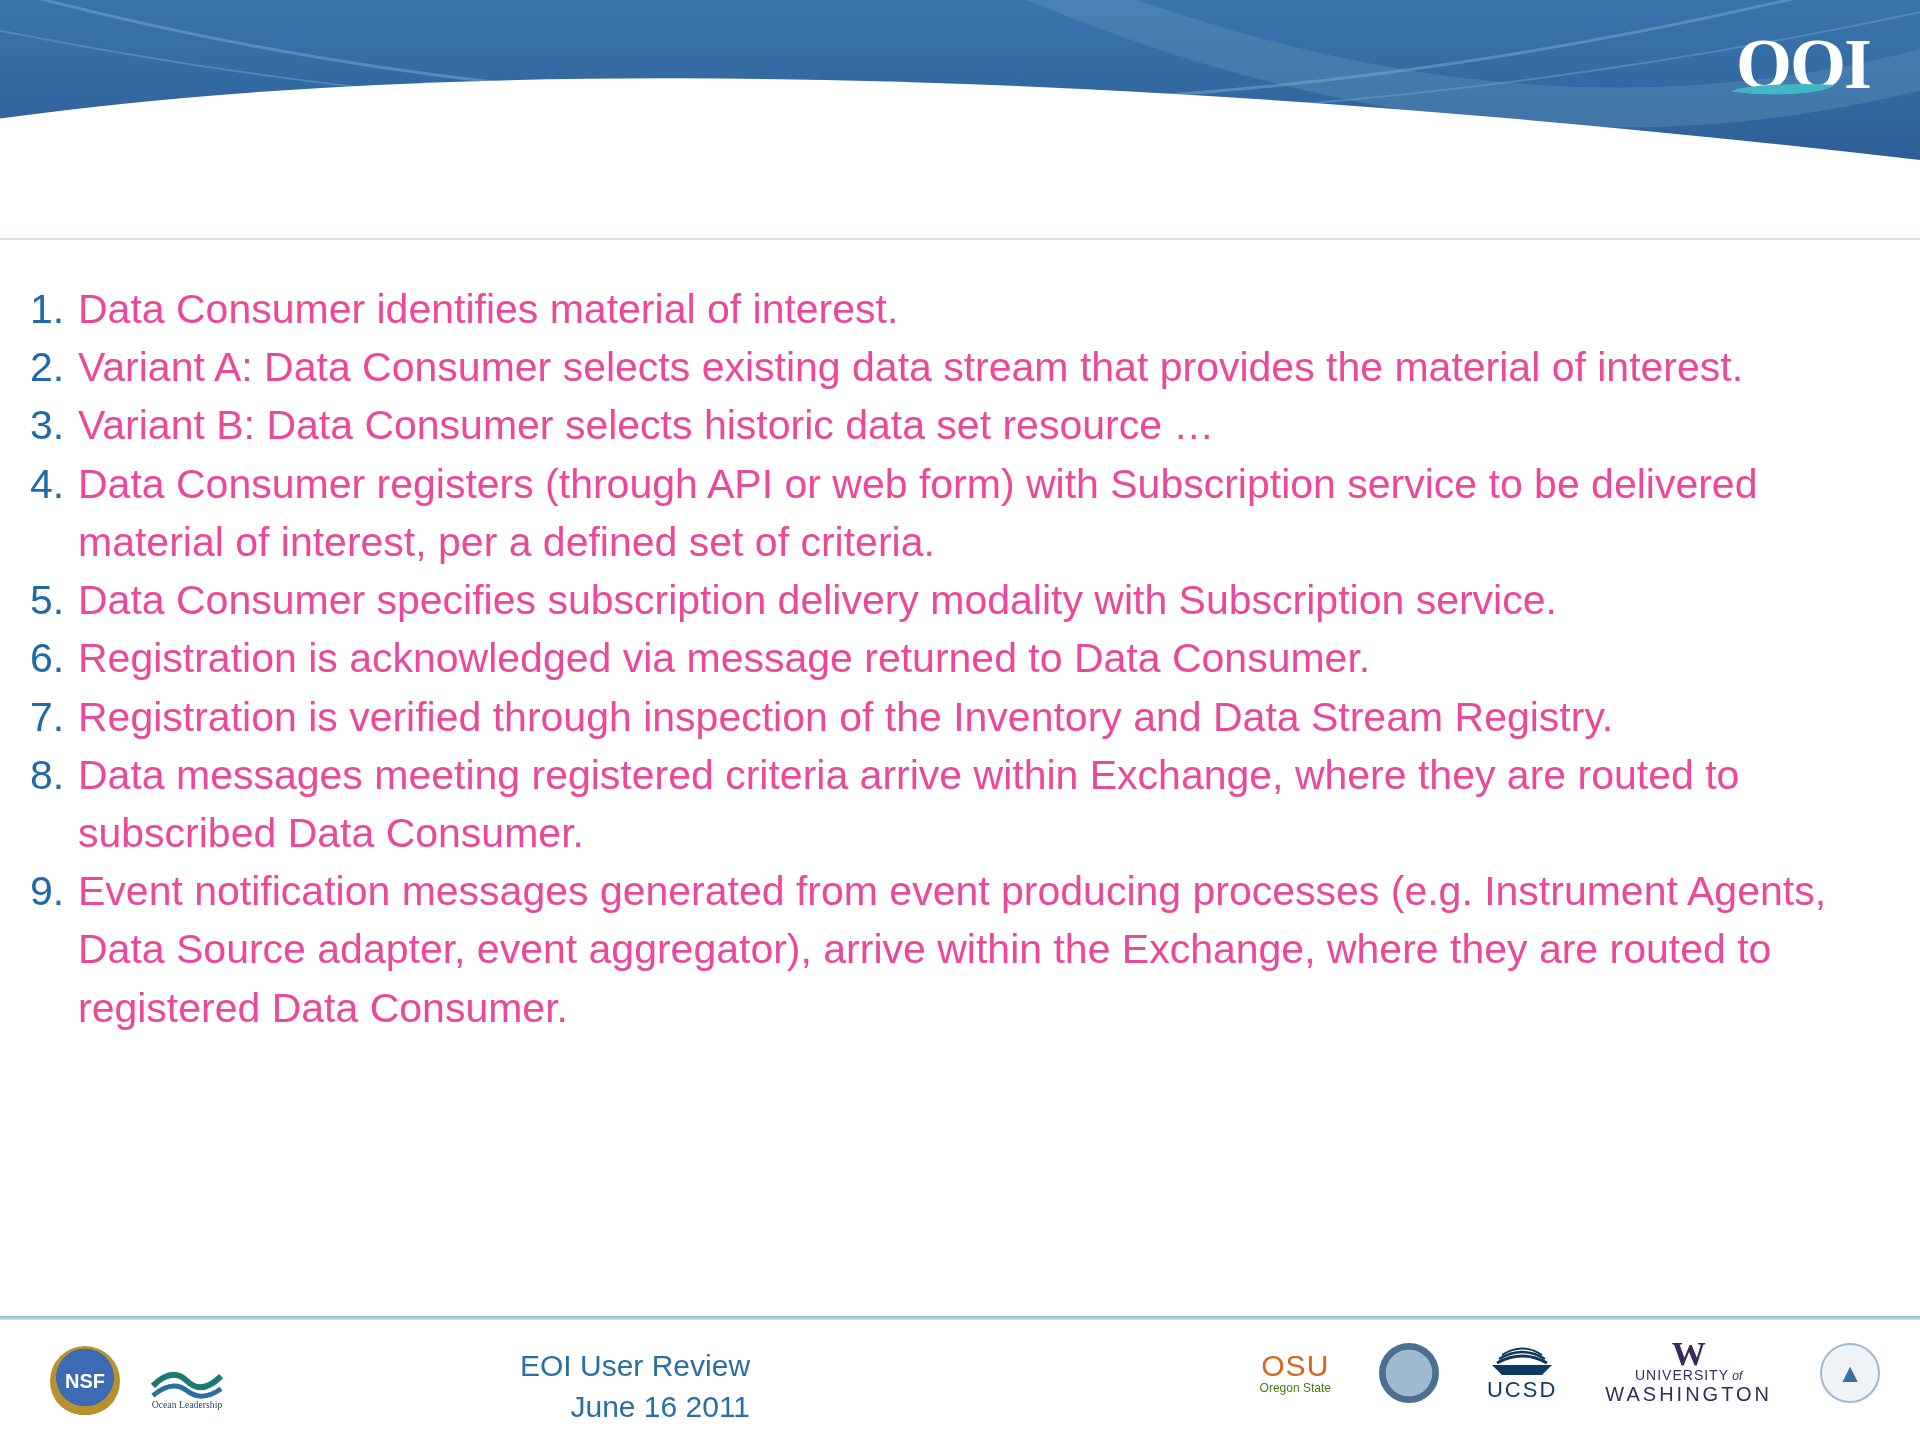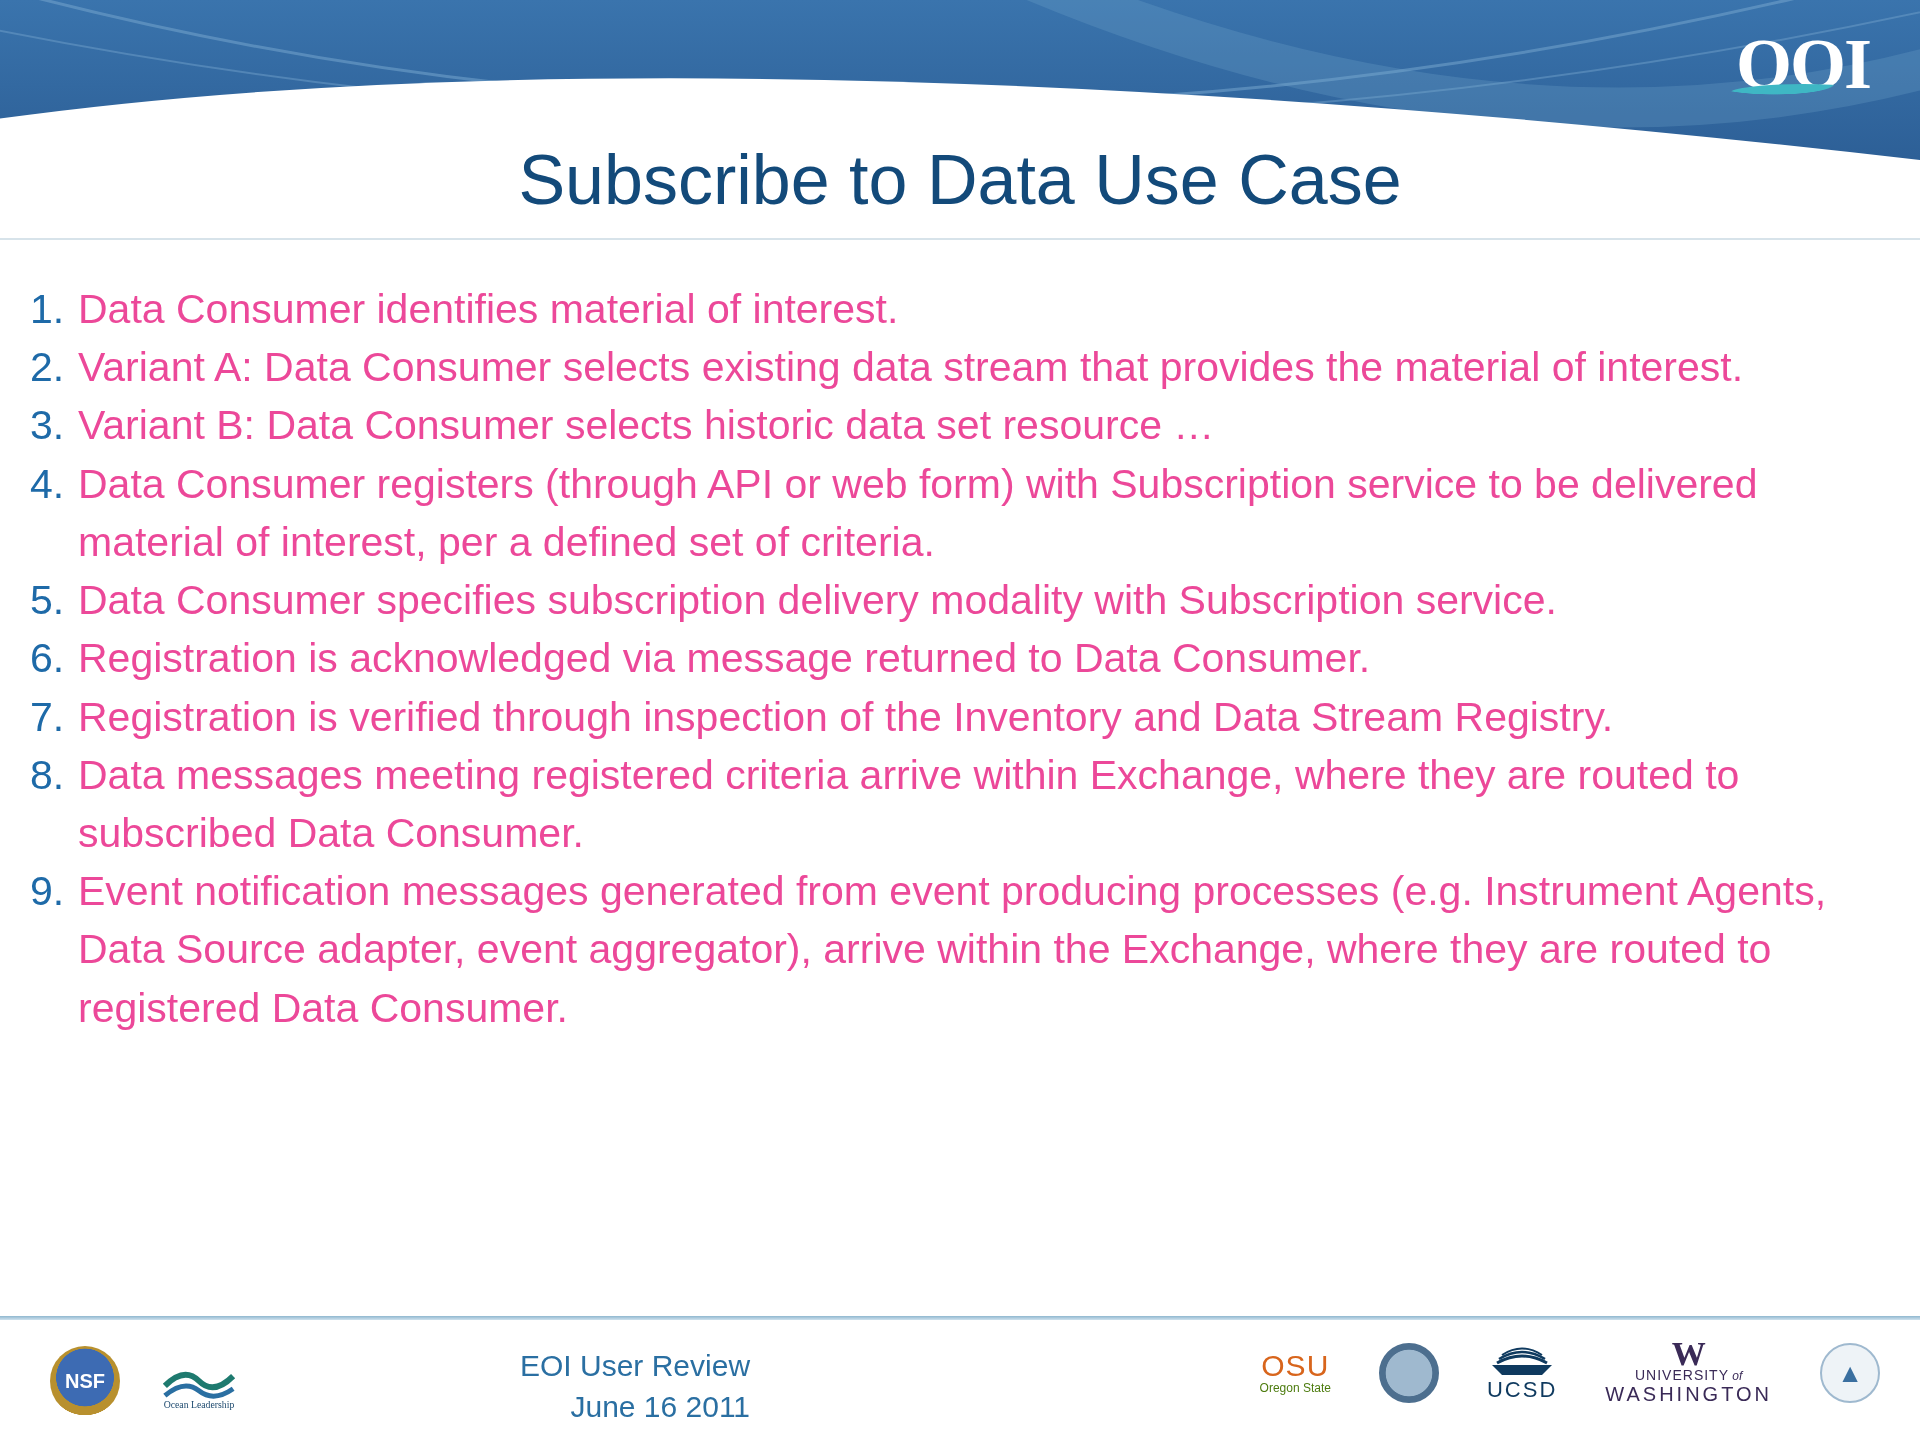--- a/index.html
+++ b/index.html
@@ -28,21 +28,21 @@
   ol.steps li::before {
     content: counter(step) ".";
     position: absolute; left: 0; top: 0;
     color: #1e6aa8; font-size: 41px;
   }
 
   
   .footer-rule { position: absolute; bottom: 120px; left: 0; width: 1920px; height: 4px;
     background: linear-gradient(#8fb7cf, #cfe2ee); }
   .footer { position: absolute; bottom: 0; left: 0; width: 1920px; height: 118px; display: flex; align-items: center; }
-  .footer .logos-left { display: flex; align-items: center; gap: 40px; margin-left: 50px; }
+  .footer .logos-left { display: flex; align-items: center; gap: 28px; margin-left: 50px; }
   .footer .center-text { position: absolute; left: 520px; top: 24px; color: #2a6fa2; font-size: 30px; line-height: 1.35; text-align: right; }
   .footer .logos-right { position: absolute; right: 40px; top: 18px; display: flex; align-items: center; gap: 48px; }
 
   .logo-badge { display: inline-flex; flex-direction: column; align-items: center; justify-content: center; font-size: 14px; color: #333; }
   .logo-badge .mark { width: 70px; height: 70px; border-radius: 50%; display: flex; align-items: center; justify-content: center; font-weight: 700; color: #fff; }
   .nsf .mark { background: radial-gradient(circle at 50% 45%, #3d6bb3 55%, #b8902e 56% 72%, transparent 73%); font-size: 20px; }
   .nsf .mark::before { content: ""; position: absolute; }
   .ocean svg { width: 78px; height: 60px; }
 
   .osu { text-align: center; }
@@ -84,23 +84,20 @@
       <path d="M 900 -80 Q 1500 220 2020 40" stroke="#78aace" stroke-width="40" fill="none" opacity="0.25"></path>
 
       <path d="M -10 170 L -10 120 Q 700 20 1920 160 L 1920 170 Z" fill="#ffffff"></path>
     </svg>
   </div>
 
   <div class="ooi-logo">
     <span class="wave">OOI</span>
   </div>
 
-  <div class="title-wrap">
-    <h1 class="title">Subscribe to Data Use Case</h1>
-  </div>
   <div class="title-rule"></div>
 
   <div class="content">
     <ol class="steps">
       <li>Data Consumer identifies material of interest.</li>
       <li>Variant A: Data Consumer selects existing data stream that provides the material of interest.</li>
       <li>Variant B: Data Consumer selects historic data set resource …</li>
       <li>Data Consumer registers (through API or web form) with Subscription service to be delivered material of interest, per a defined set of criteria.</li>
       <li>Data Consumer specifies subscription delivery modality with Subscription service.</li>
       <li>Registration is acknowledged via message returned to Data Consumer.</li>

